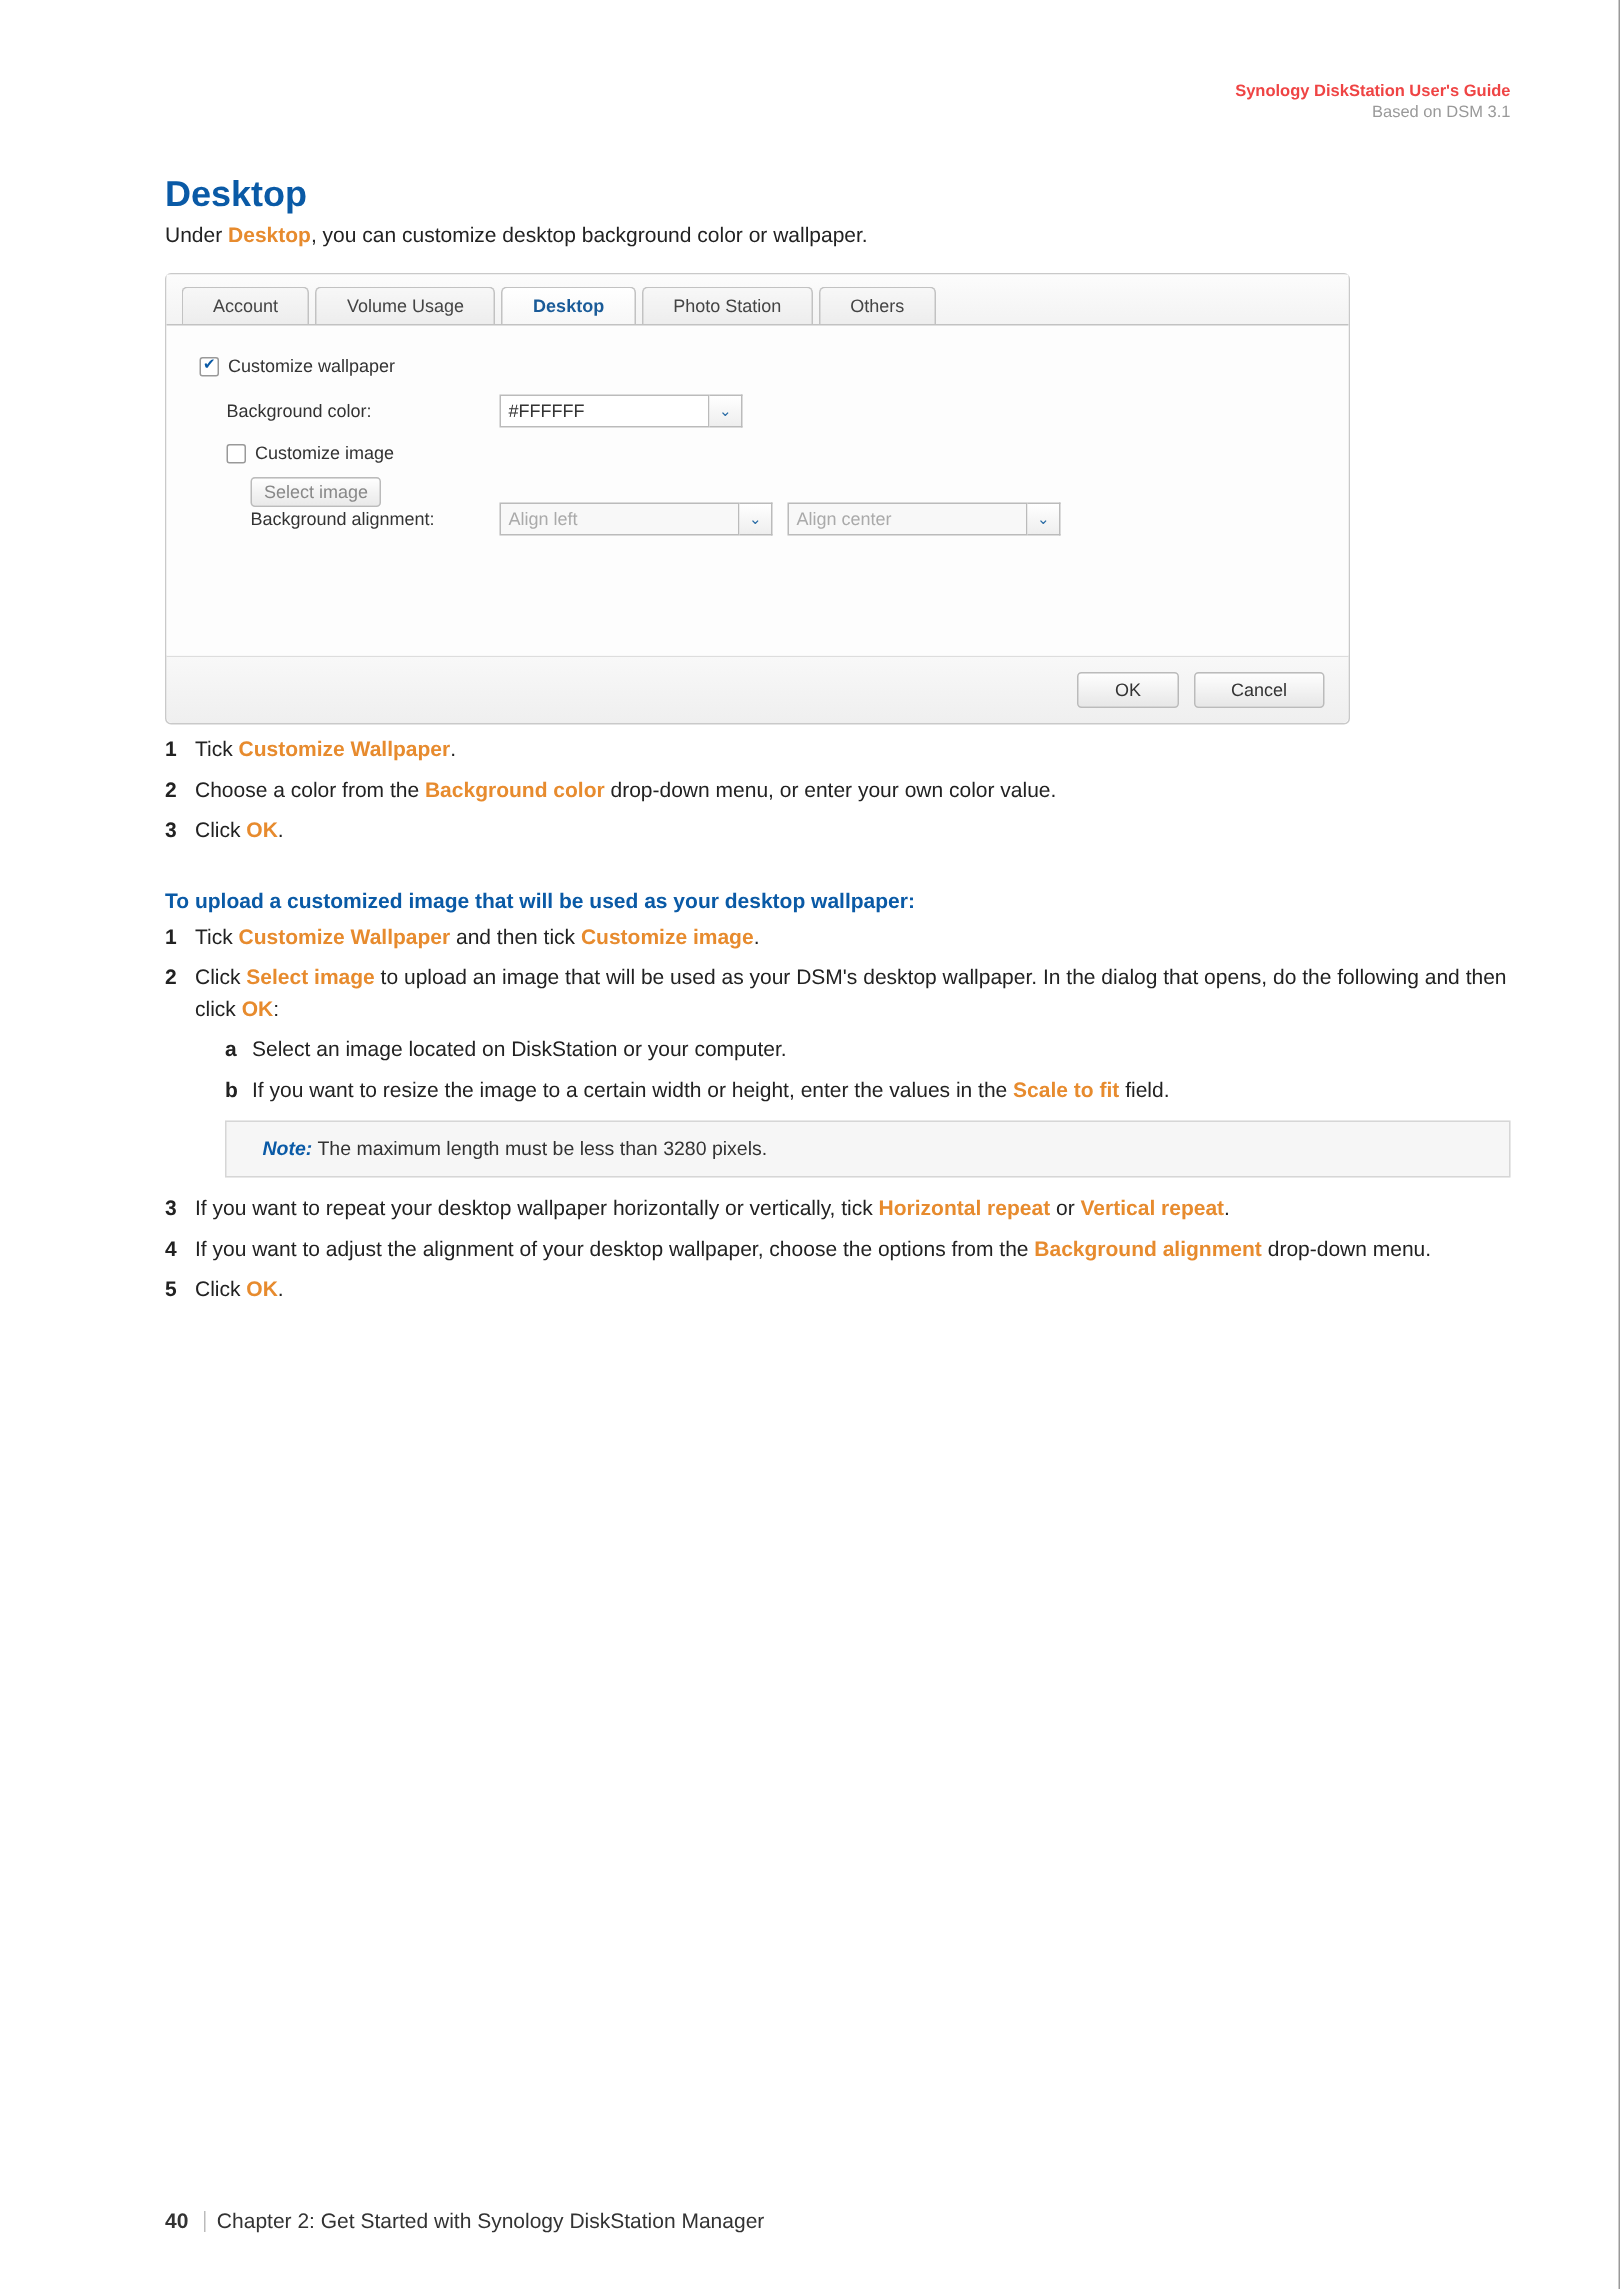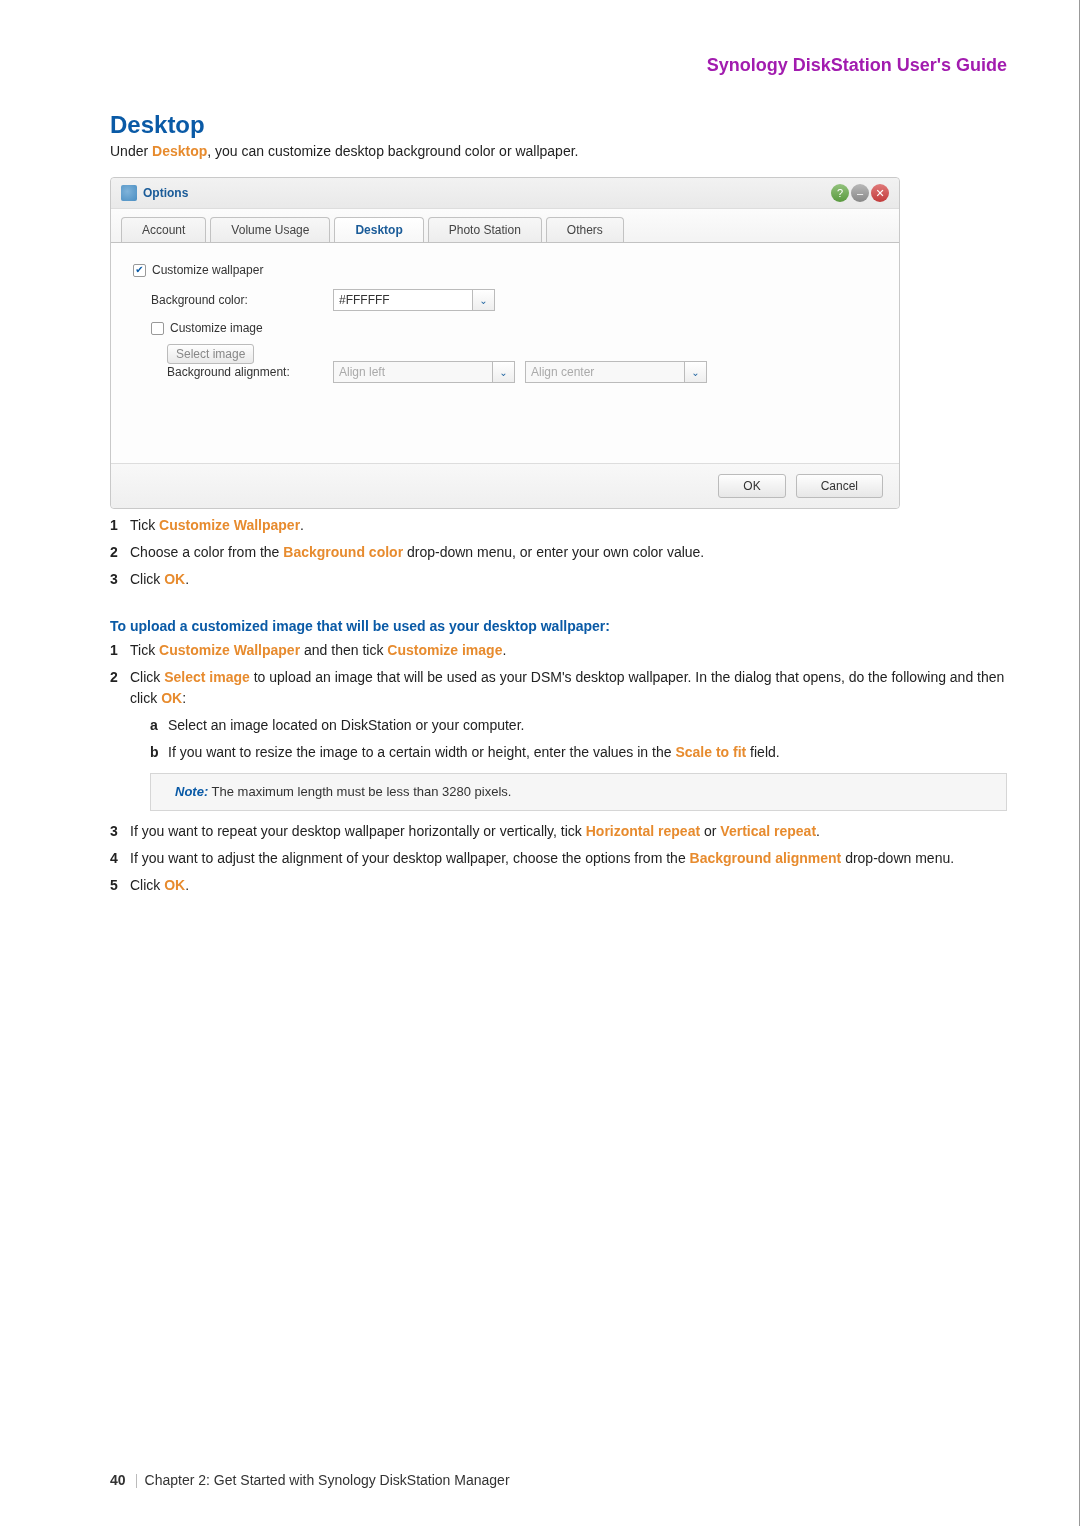--- a/index.html
+++ b/index.html
@@ -13,21 +13,21 @@
   .page {
     padding: 55px 72px 0 110px;
     position: relative;
     height: 100%;
     border-right: 1px solid #999;
   }
   .header-right {
     text-align: right;
     font-size: 12px;
   }
-  .header-right .bold { font-weight: bold; color: #a21caf; font-size: 18px;}
+  .header-right .bold { font-weight: bold; color: #ef4444; font-size: 11px;}
   .header-right .sub { color: #999; font-size: 11px; margin-top: 2px;}
   .section-title {
     color: #0a5aa6;
     font-size: 24px;
     font-weight: bold;
     margin-top: 35px;
   }
   .intro {
     font-size: 14px;
     color: #222;
@@ -174,39 +174,29 @@
     vertical-align: middle;
     margin: 0 8px 0 2px;
   }
 </style>
 </head>
 <body>
 
 <div class="page">
   <div class="header-right">
     <div class="bold">Synology DiskStation User's Guide</div>
+    <div class="sub">Based on DSM 3.1</div>
   </div>
 
   <div class="section-title">Desktop</div>
   <div class="intro">
     <span>Under </span><span class="kw">Desktop</span><span>, you can customize desktop background color or wallpaper.</span>
   </div>
 
   <div class="dialog">
-    <div class="dlg-title">
-      <div class="left">
-        <span class="tool-icon"></span>
-        <span>Options</span>
-      </div>
-      <div class="dlg-icons">
-        <span style="background:linear-gradient(#93c27d,#5a9a3f)">?</span>
-        <span style="background:linear-gradient(#b8b8b8,#888)">–</span>
-        <span style="background:linear-gradient(#e07a7a,#c23b3b)">✕</span>
-      </div>
-    </div>
     <div class="tabs-row">
       <div class="tab">Account</div>
       <div class="tab">Volume Usage</div>
       <div class="tab active">Desktop</div>
       <div class="tab">Photo Station</div>
       <div class="tab">Others</div>
     </div>
     <div class="dlg-body">
       <div class="chk" style="padding-left:0">
         <span class="chkbox checked">✔</span>

